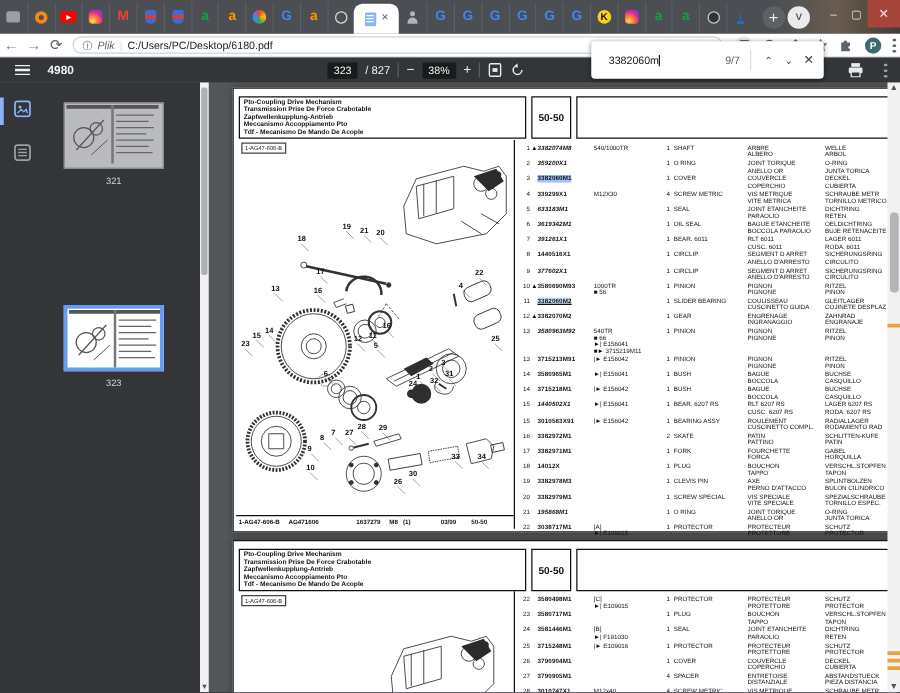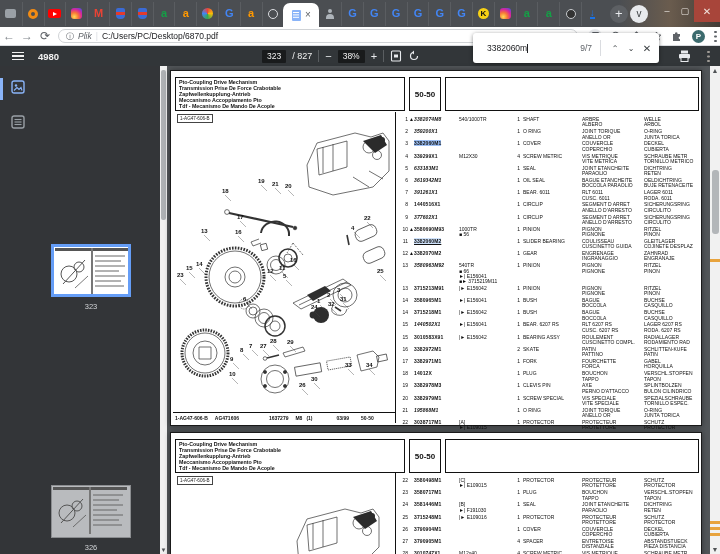--- a/index.html
+++ b/index.html
@@ -111,21 +111,21 @@
   .sbscroll { position:absolute; left:160px; top:0; width:7px; height:488px; background:#f1f1f1; }
   .sbscroll .thumbbar { position:absolute; left:1px; top:4px; width:5px; height:150px; background:#aeb1b4; border-radius:2px; }
   .sbscroll .arr { position:absolute; left:0; width:7px; text-align:center; font-size:6px; color:#505356; }
 
   .vscroll { position:absolute; left:710px; top:0; width:10px; height:488px; background:#f1f1f1; }
   .vscroll .arr { position:absolute; left:0; width:10px; text-align:center; font-size:7px; color:#505356; }
   .vscroll .vthumb { position:absolute; left:1.5px; top:104px; width:7px; height:64px; background:#b3b6b9; border-radius:3px; }
   .findmark { position:absolute; left:0; width:10px; height:3px; background:#e8a33d; }
 
   
-  .page { position:absolute; left:170px; width:532px; background:#fff; border:1px solid #1a1a1a;
+  .page { position:absolute; left:186px; width:532px; background:#fff; border:1px solid #1a1a1a;
     box-shadow:0 0 6px rgba(0,0,0,.4); color:#111; }
   #page1 { top:4px; height:356px; }
   #page2 { top:366px; height:200px; }
   .hdrbox { position:absolute; top:6px; border:1px solid #111; }
   .descbox { left:4px; width:230px; height:34px; padding:2px 3px; }
   .descbox div { font-size:5.3px; font-weight:bold; line-height:5.9px; white-space:nowrap; }
   .codebox { left:238px; width:32px; height:34px; display:flex; align-items:center; justify-content:center;
     font-weight:bold; font-size:8px; }
   .emptybox { left:274px; width:254px; height:34px; }
   .lblbox { position:absolute; left:6px; top:43px; border:1px solid #444; font-size:4.6px; padding:1px 2px;
@@ -279,21 +279,21 @@
   </div>
 
   <div class="addrbar">
     <span class="navico">←</span>
     <span class="navico">→</span>
     <span class="navico dark">⟳</span>
     <div class="urlfield">
       <span class="i-info">ⓘ</span>
       <span class="plik">Plik</span>
       <span class="sep">|</span>
-      <span>C:/Users/PC/Desktop/6870.pdf</span>
+      <span>C:/Users/PC/Desktop/6180.pdf</span>
     </div>
     <div class="addr-icons">
       <span class="reader-circ">
         <svg class="mini-svg" width="9" height="9" viewBox="0 0 9 9">
             <rect x="1" y="0.5" width="7" height="8" rx="1" fill="none" stroke="#5f6368"></rect>
             <line x1="2.5" y1="3" x2="6.5" y2="3" stroke="#5f6368"></line>
             <line x1="2.5" y1="5" x2="6.5" y2="5" stroke="#5f6368"></line>
           </svg>
       </span>
       <svg class="mini-svg" width="11" height="11" viewBox="0 0 11 11">
@@ -367,20 +367,42 @@
         </svg>
       <svg class="stripico" style="top:49px;" width="14" height="14" viewBox="0 0 14 14">
           <rect x="1" y="1" width="12" height="12" rx="2" fill="none" stroke="#9aa0a6" stroke-width="1.4"></rect>
           <line x1="3.5" y1="4.5" x2="10.5" y2="4.5" stroke="#9aa0a6" stroke-width="1.1"></line>
           <line x1="3.5" y1="7" x2="10.5" y2="7" stroke="#9aa0a6" stroke-width="1.1"></line>
           <line x1="3.5" y1="9.5" x2="10.5" y2="9.5" stroke="#9aa0a6" stroke-width="1.1"></line>
         </svg>
     </div>
 
     <div class="thumbcol" id="thumbcol">
+        <div class="thumb" style="top: 16px;">
+    <div class="thumbpage">
+      <svg width="74" height="47" viewBox="0 0 74 47" style="display:block;margin:1px;">
+        <rect x="0" y="0" width="74" height="3" fill="#555"></rect>
+        <rect x="36" y="0" width="2" height="47" fill="#777"></rect>
+        <circle cx="14" cy="26" r="8" fill="none" stroke="#555" stroke-width="1"></circle>
+        <circle cx="24" cy="19" r="5" fill="none" stroke="#555" stroke-width="1"></circle>
+        <line x1="8" y1="36" x2="30" y2="12" stroke="#555" stroke-width="1"></line>
+        <line x1="20" y1="40" x2="33" y2="28" stroke="#555" stroke-width="0.8"></line>
+        <g stroke="#666" stroke-width="1">
+          <line x1="40" y1="8" x2="70" y2="8"></line>
+                <line x1="40" y1="13" x2="66" y2="13"></line>
+          <line x1="40" y1="18" x2="70" y2="18"></line>
+                <line x1="40" y1="23" x2="64" y2="23"></line>
+          <line x1="40" y1="28" x2="70" y2="28"></line>
+                <line x1="40" y1="33" x2="66" y2="33"></line>
+          <line x1="40" y1="38" x2="69" y2="38"></line>
+        </g>
+      </svg>
+    </div>
+    <div class="thumblabel">321</div>
+  </div>
         <div class="thumb sel" style="top: 178px;">
     <div class="thumbpage">
       <svg width="74" height="47" viewBox="0 0 74 47" style="display:block;margin:1px;">
         <rect x="0" y="0" width="74" height="3" fill="#555"></rect>
         <rect x="36" y="0" width="2" height="47" fill="#777"></rect>
         <circle cx="14" cy="26" r="8" fill="none" stroke="#555" stroke-width="1"></circle>
         <circle cx="24" cy="19" r="5" fill="none" stroke="#555" stroke-width="1"></circle>
         <line x1="8" y1="36" x2="30" y2="12" stroke="#555" stroke-width="1"></line>
         <line x1="20" y1="40" x2="33" y2="28" stroke="#555" stroke-width="0.8"></line>
         <g stroke="#666" stroke-width="1">
@@ -388,42 +410,20 @@
                 <line x1="40" y1="13" x2="66" y2="13"></line>
           <line x1="40" y1="18" x2="70" y2="18"></line>
                 <line x1="40" y1="23" x2="64" y2="23"></line>
           <line x1="40" y1="28" x2="70" y2="28"></line>
                 <line x1="40" y1="33" x2="66" y2="33"></line>
           <line x1="40" y1="38" x2="69" y2="38"></line>
         </g>
       </svg>
     </div>
     <div class="thumblabel">323</div>
-  </div>
-        <div class="thumb" style="top: 419px;">
-    <div class="thumbpage">
-      <svg width="74" height="47" viewBox="0 0 74 47" style="display:block;margin:1px;">
-        <rect x="0" y="0" width="74" height="3" fill="#555"></rect>
-        <rect x="36" y="0" width="2" height="47" fill="#777"></rect>
-        <circle cx="14" cy="26" r="8" fill="none" stroke="#555" stroke-width="1"></circle>
-        <circle cx="24" cy="19" r="5" fill="none" stroke="#555" stroke-width="1"></circle>
-        <line x1="8" y1="36" x2="30" y2="12" stroke="#555" stroke-width="1"></line>
-        <line x1="20" y1="40" x2="33" y2="28" stroke="#555" stroke-width="0.8"></line>
-        <g stroke="#666" stroke-width="1">
-          <line x1="40" y1="8" x2="70" y2="8"></line>
-                <line x1="40" y1="13" x2="66" y2="13"></line>
-          <line x1="40" y1="18" x2="70" y2="18"></line>
-                <line x1="40" y1="23" x2="64" y2="23"></line>
-          <line x1="40" y1="28" x2="70" y2="28"></line>
-                <line x1="40" y1="33" x2="66" y2="33"></line>
-          <line x1="40" y1="38" x2="69" y2="38"></line>
-        </g>
-      </svg>
-    </div>
-    <div class="thumblabel">326</div>
   </div>
       </div>
 
     <div class="sbscroll">
       <div class="thumbbar"></div>
       <div class="arr" style="bottom:1px;">▼</div>
     </div>
 
     <div class="page" id="page1">
       <div class="hdrbox descbox">

